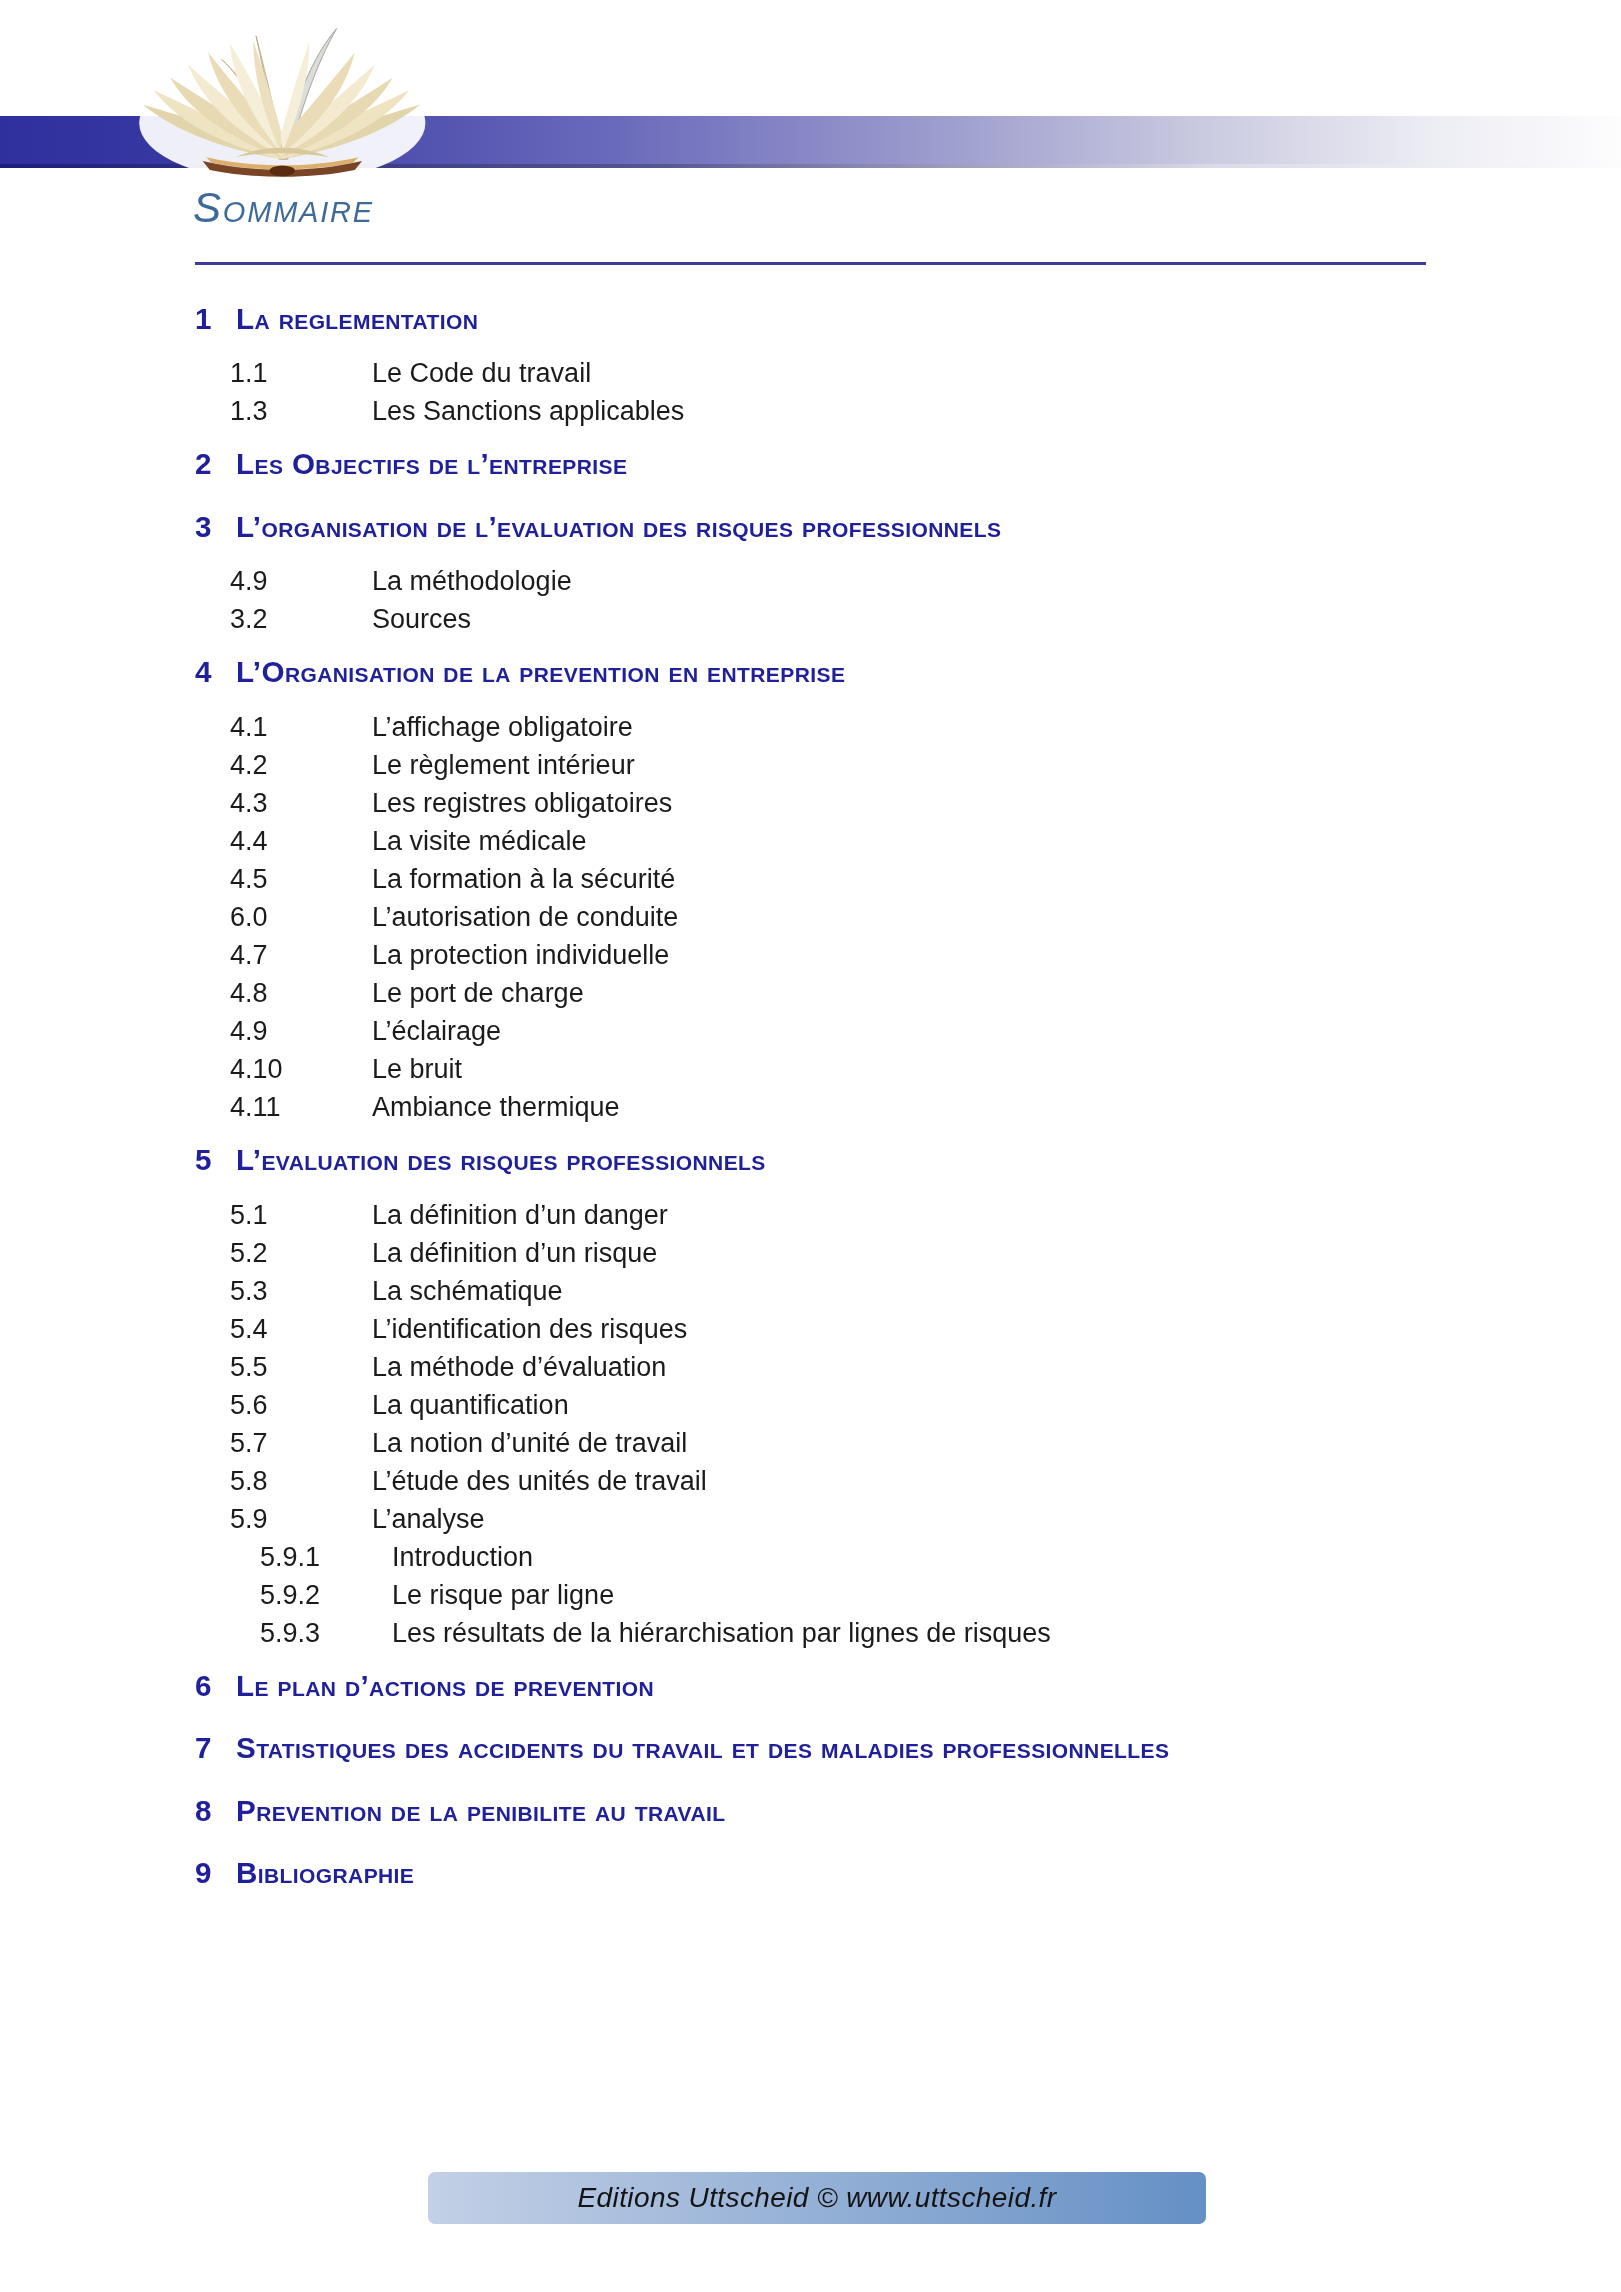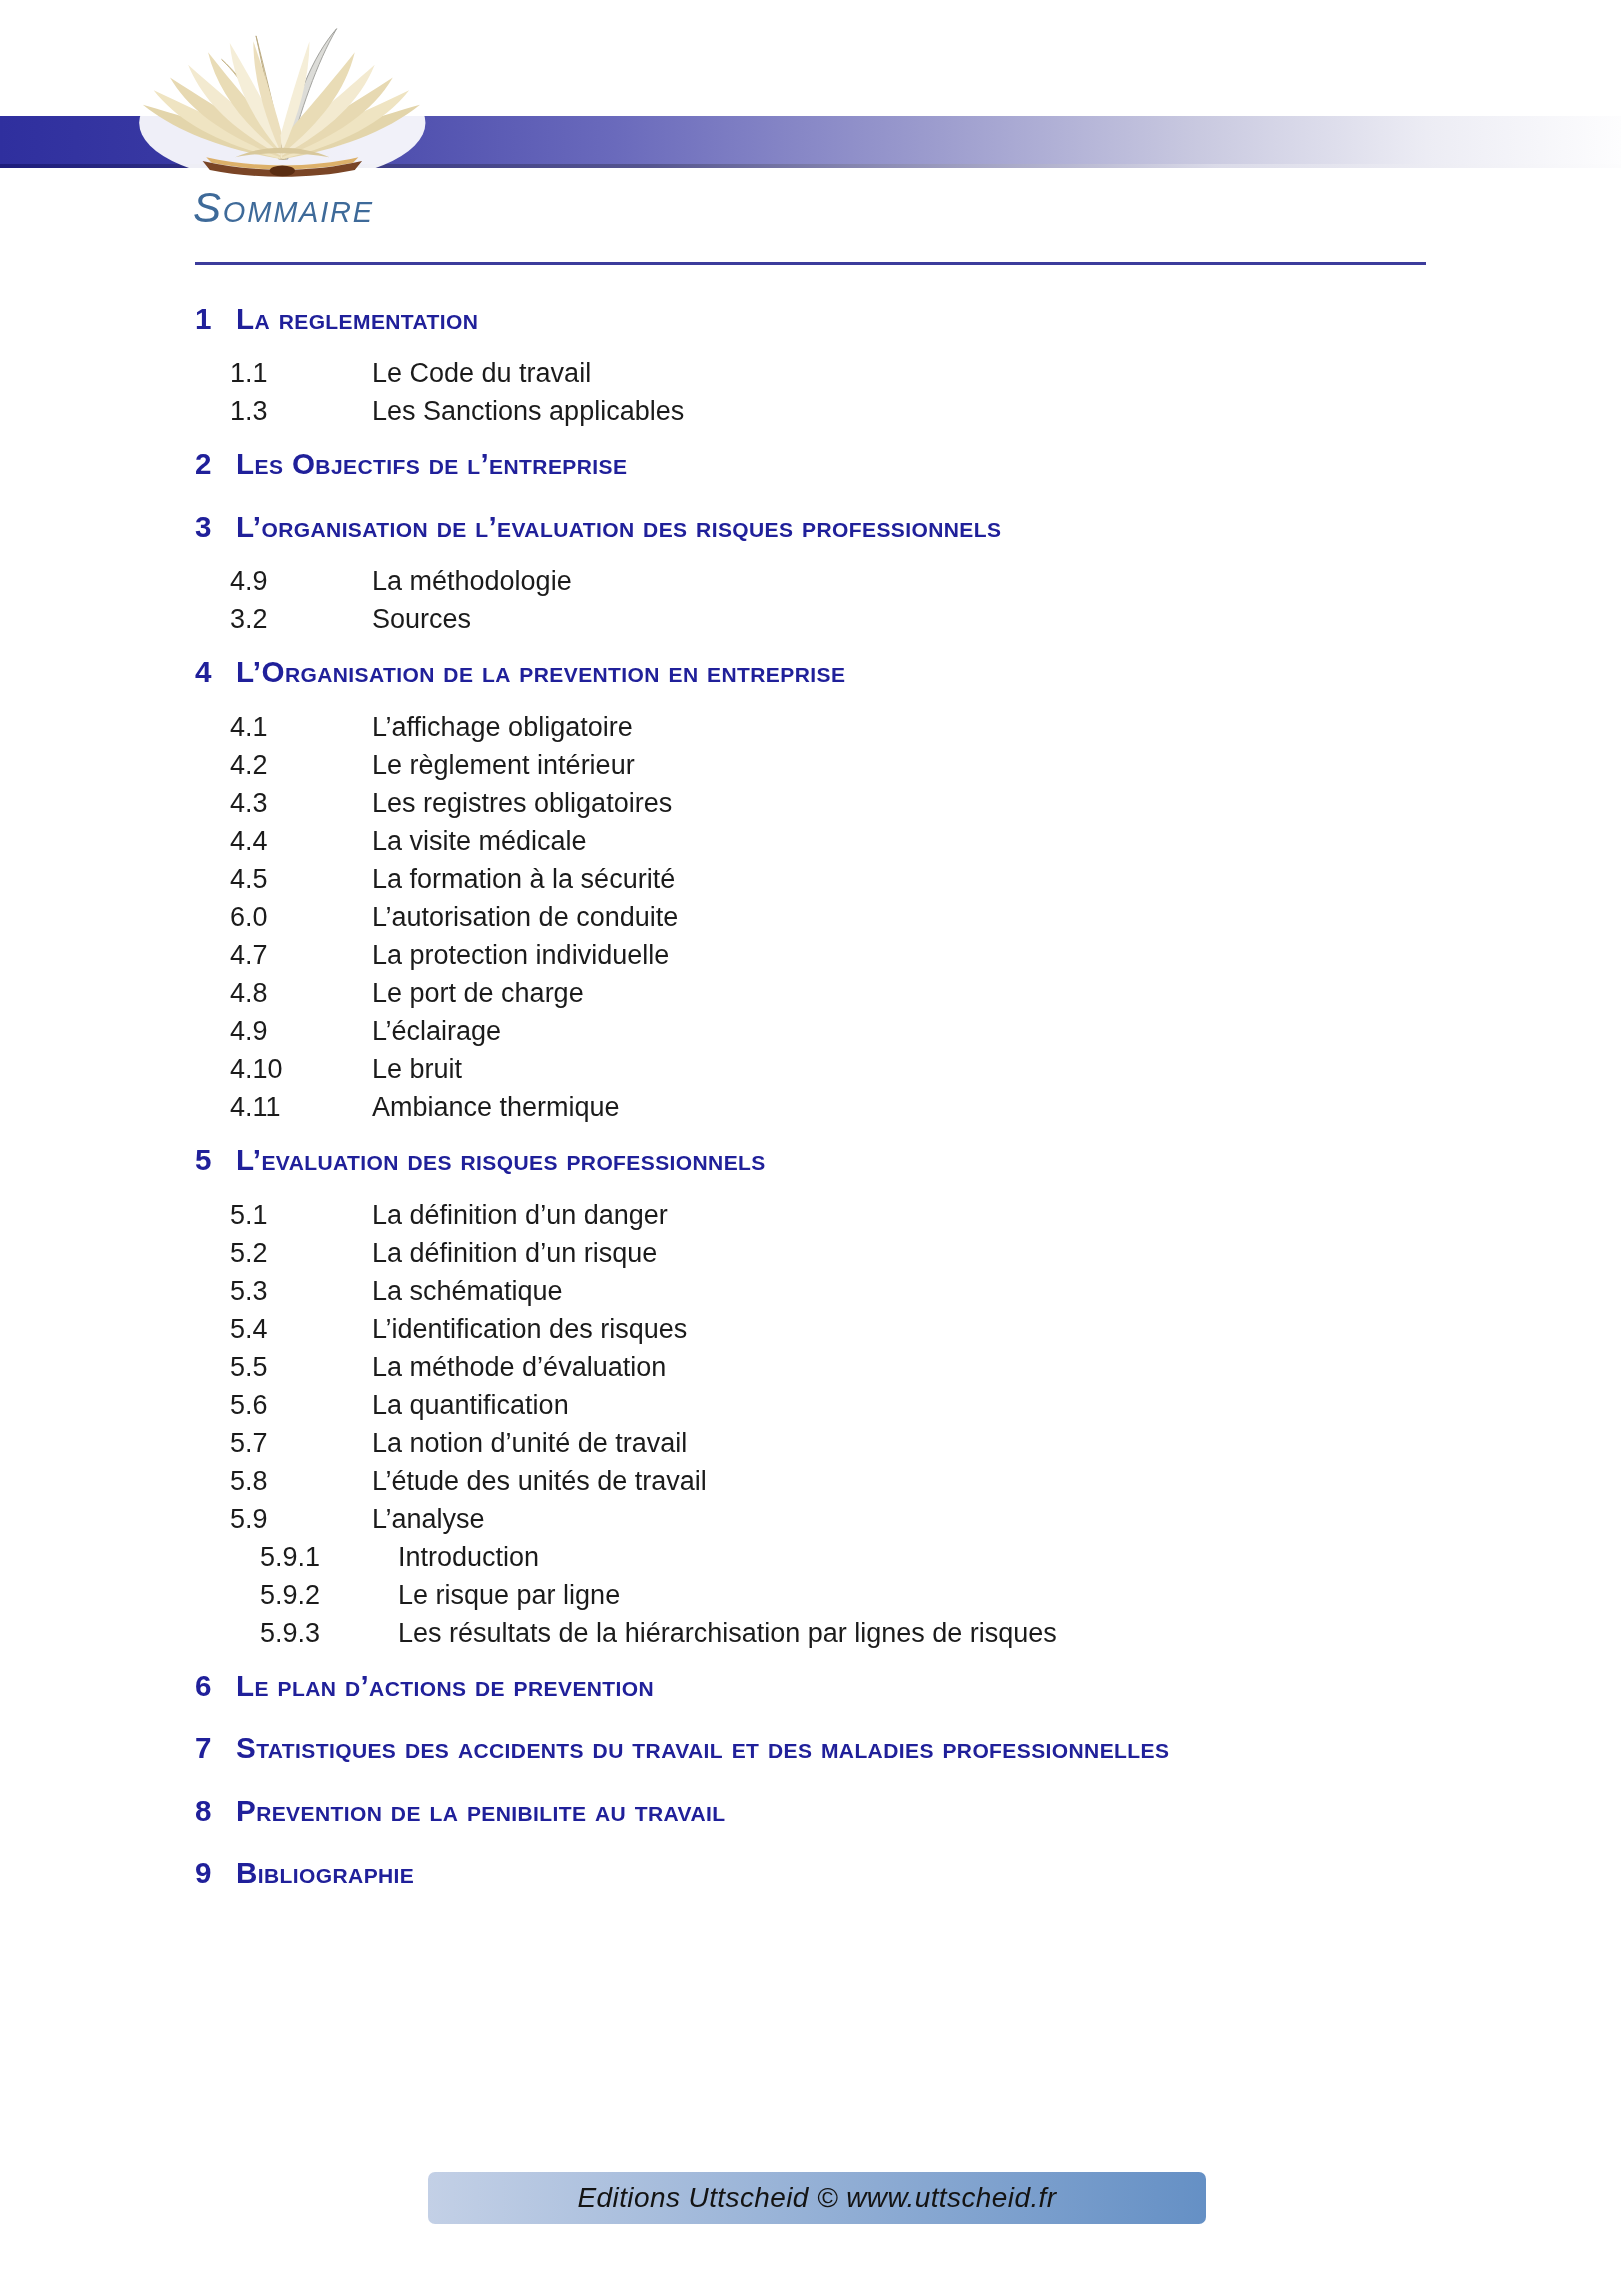--- a/index.html
+++ b/index.html
@@ -86,21 +86,21 @@
   }
   .item-row {
     display: flex;
     align-items: center;
     height: 38px;
     font-size: 27px;
     color: #1b1b1b;
   }
   .item-row.level-2 { padding-left: 230px; gap: 46px; }
   .item-row.level-2 .item-num { width: 96px; flex: 0 0 96px; }
-  .item-row.level-3 { padding-left: 260px; gap: 6px; }
+  .item-row.level-3 { padding-left: 260px; }
   .item-row.level-3 .item-num { width: 132px; flex: 0 0 132px; }
 
   
   .footer-bar {
     position: absolute;
     left: 428px; top: 2172px;
     width: 778px; height: 52px;
     background: linear-gradient(to right, var(--footer-left), var(--footer-right));
     display: flex;
     align-items: center;

